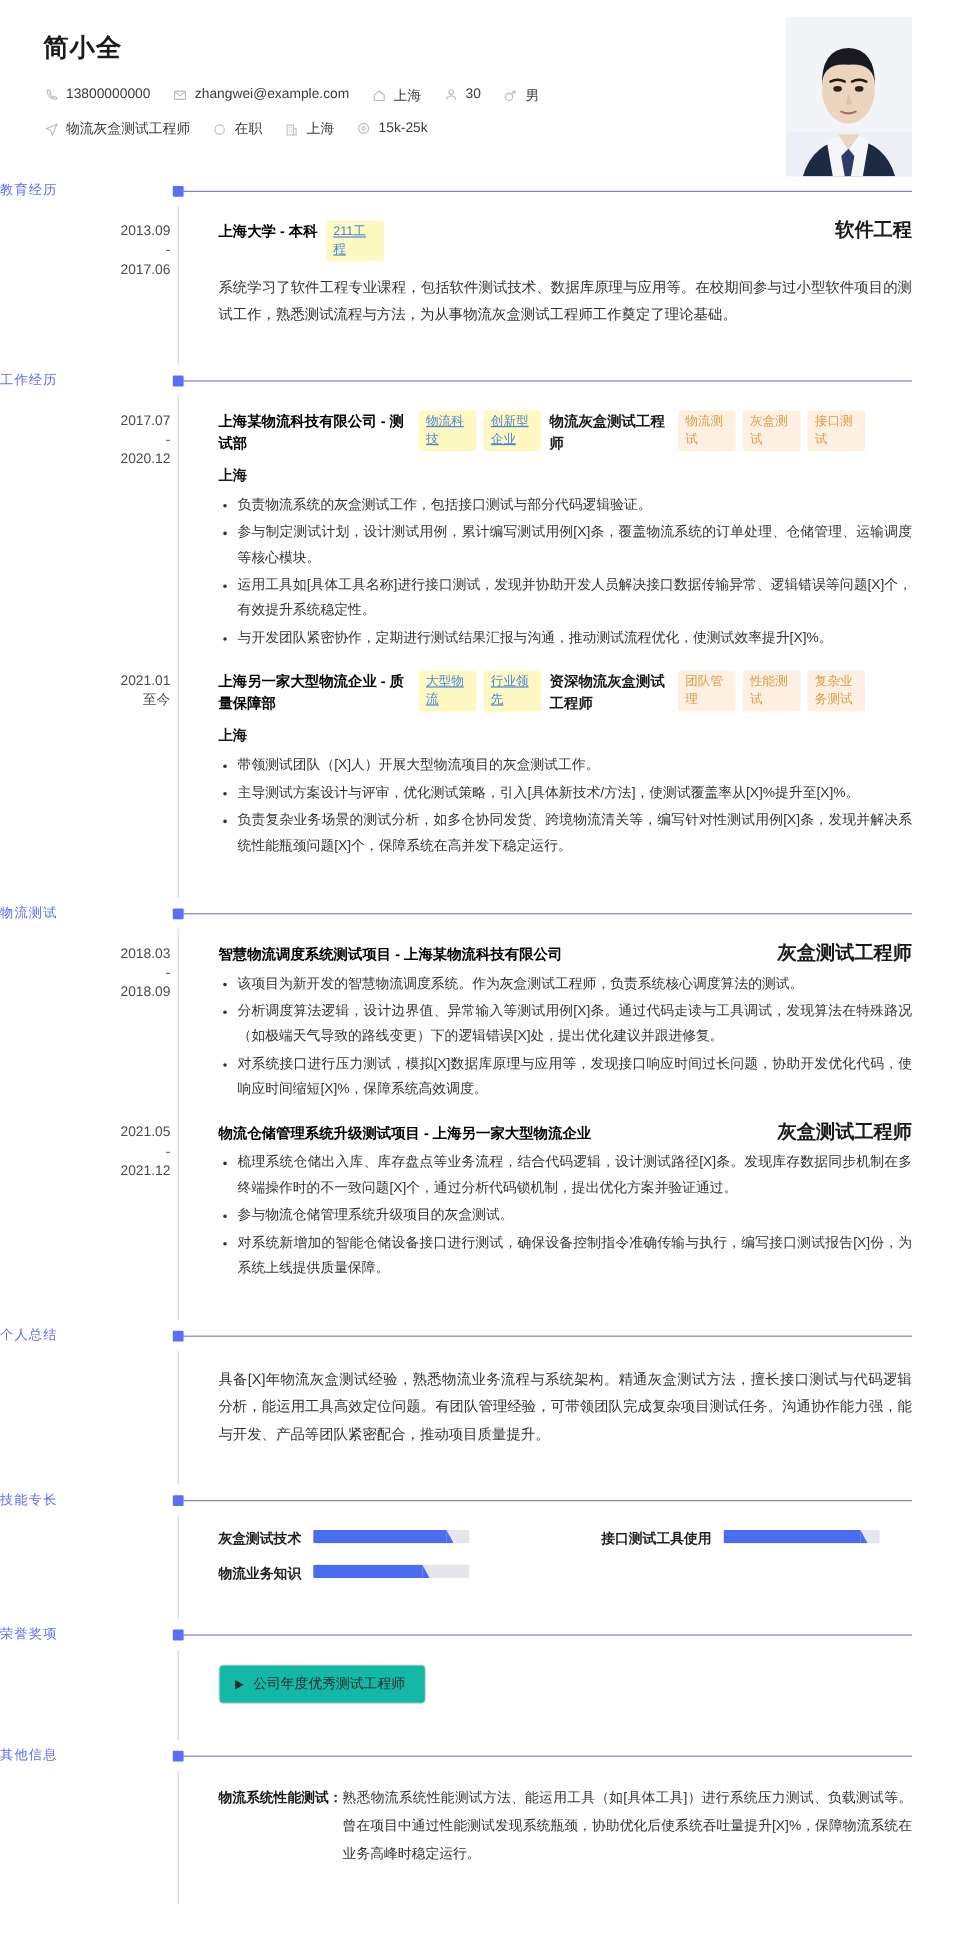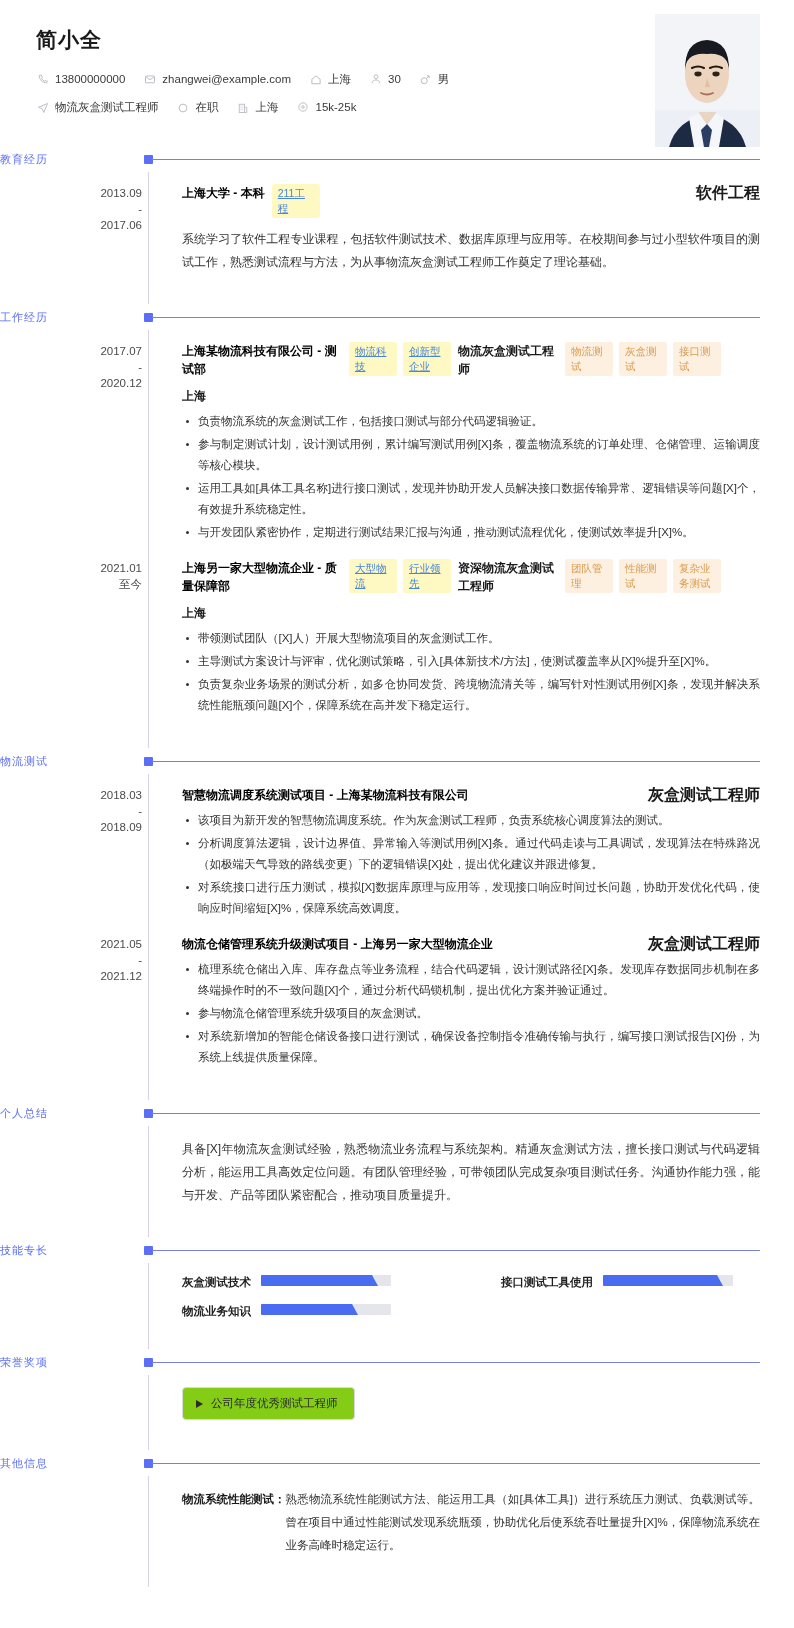--- a/index.html
+++ b/index.html
@@ -259,21 +259,21 @@
   .award-box {
     display: inline-flex;
     align-items: center;
     gap: 8px;
     border: 1px solid #d9d9dd;
     border-radius: 4px;
     padding: 8px 16px 8px 13px;
     margin-left: 22px;
     font-size: 11.5px;
     color: #2b2b2b;
-    background: #84cc16;
+    background: #14b8a6;
   }
   .award-tri {
     width: 0; height: 0;
     border-left: 7px solid #2b2b2b;
     border-top: 4.5px solid transparent;
     border-bottom: 4.5px solid transparent;
   }
 
   
   .other-item {

